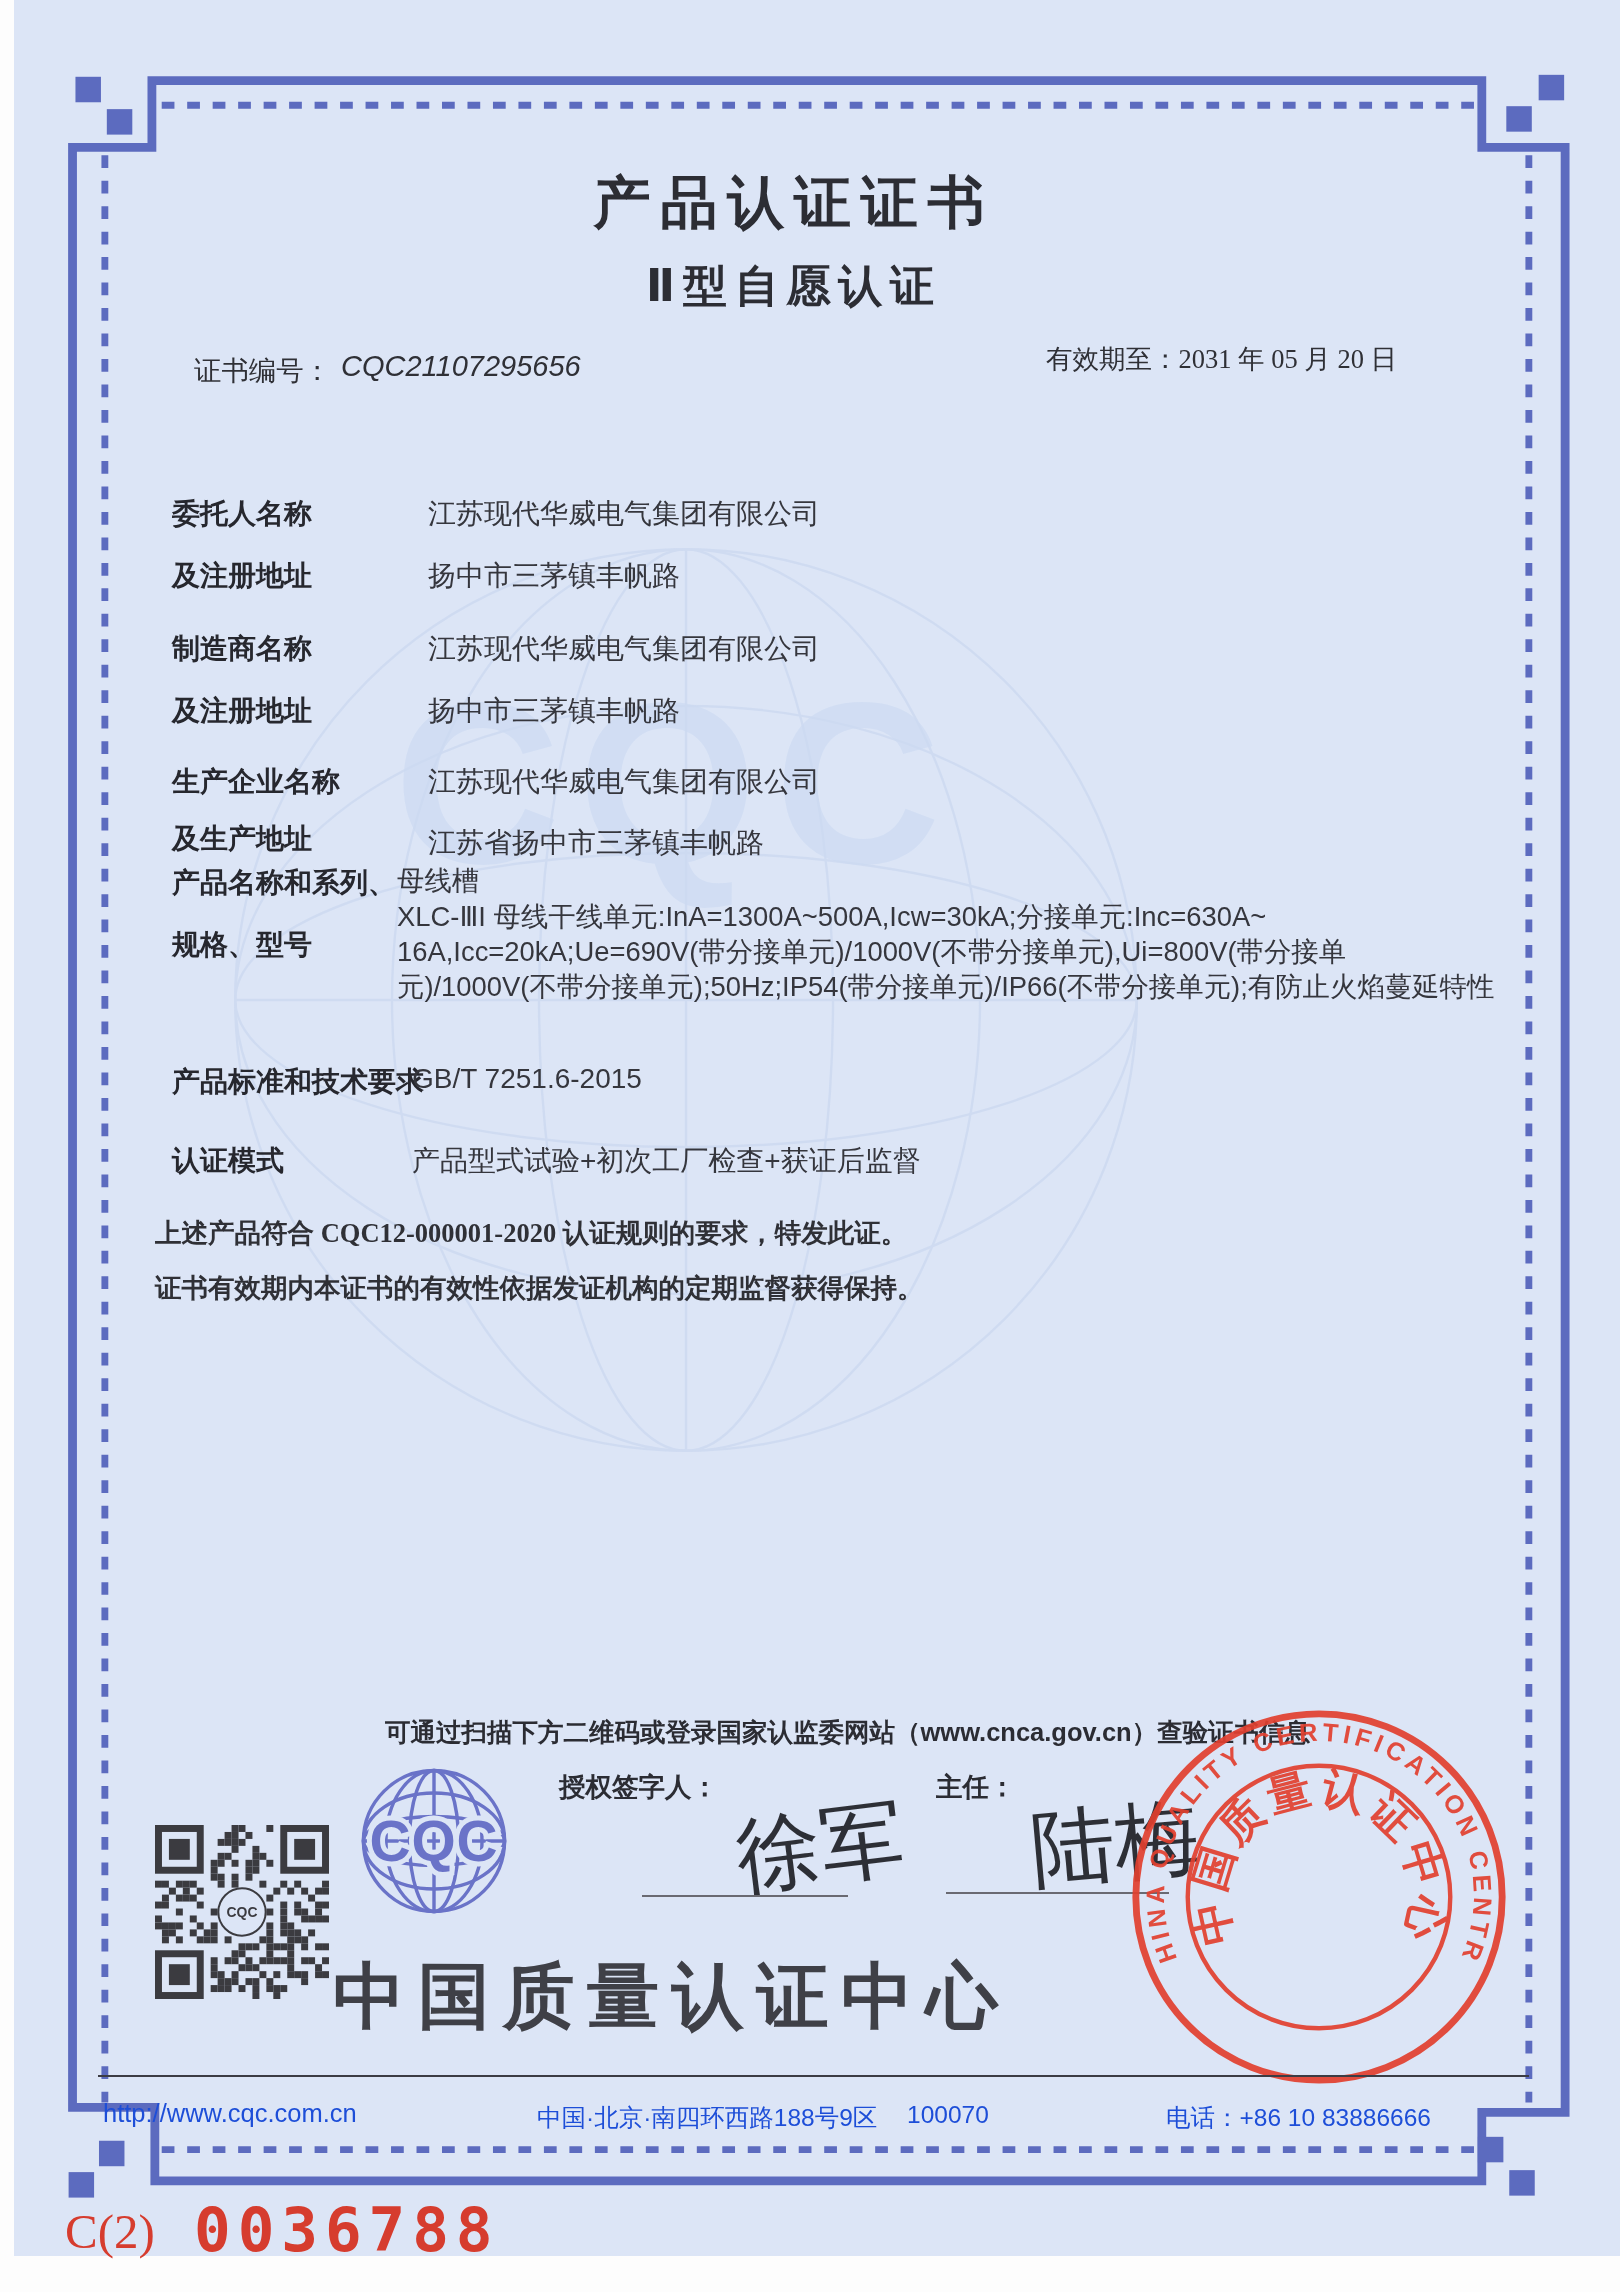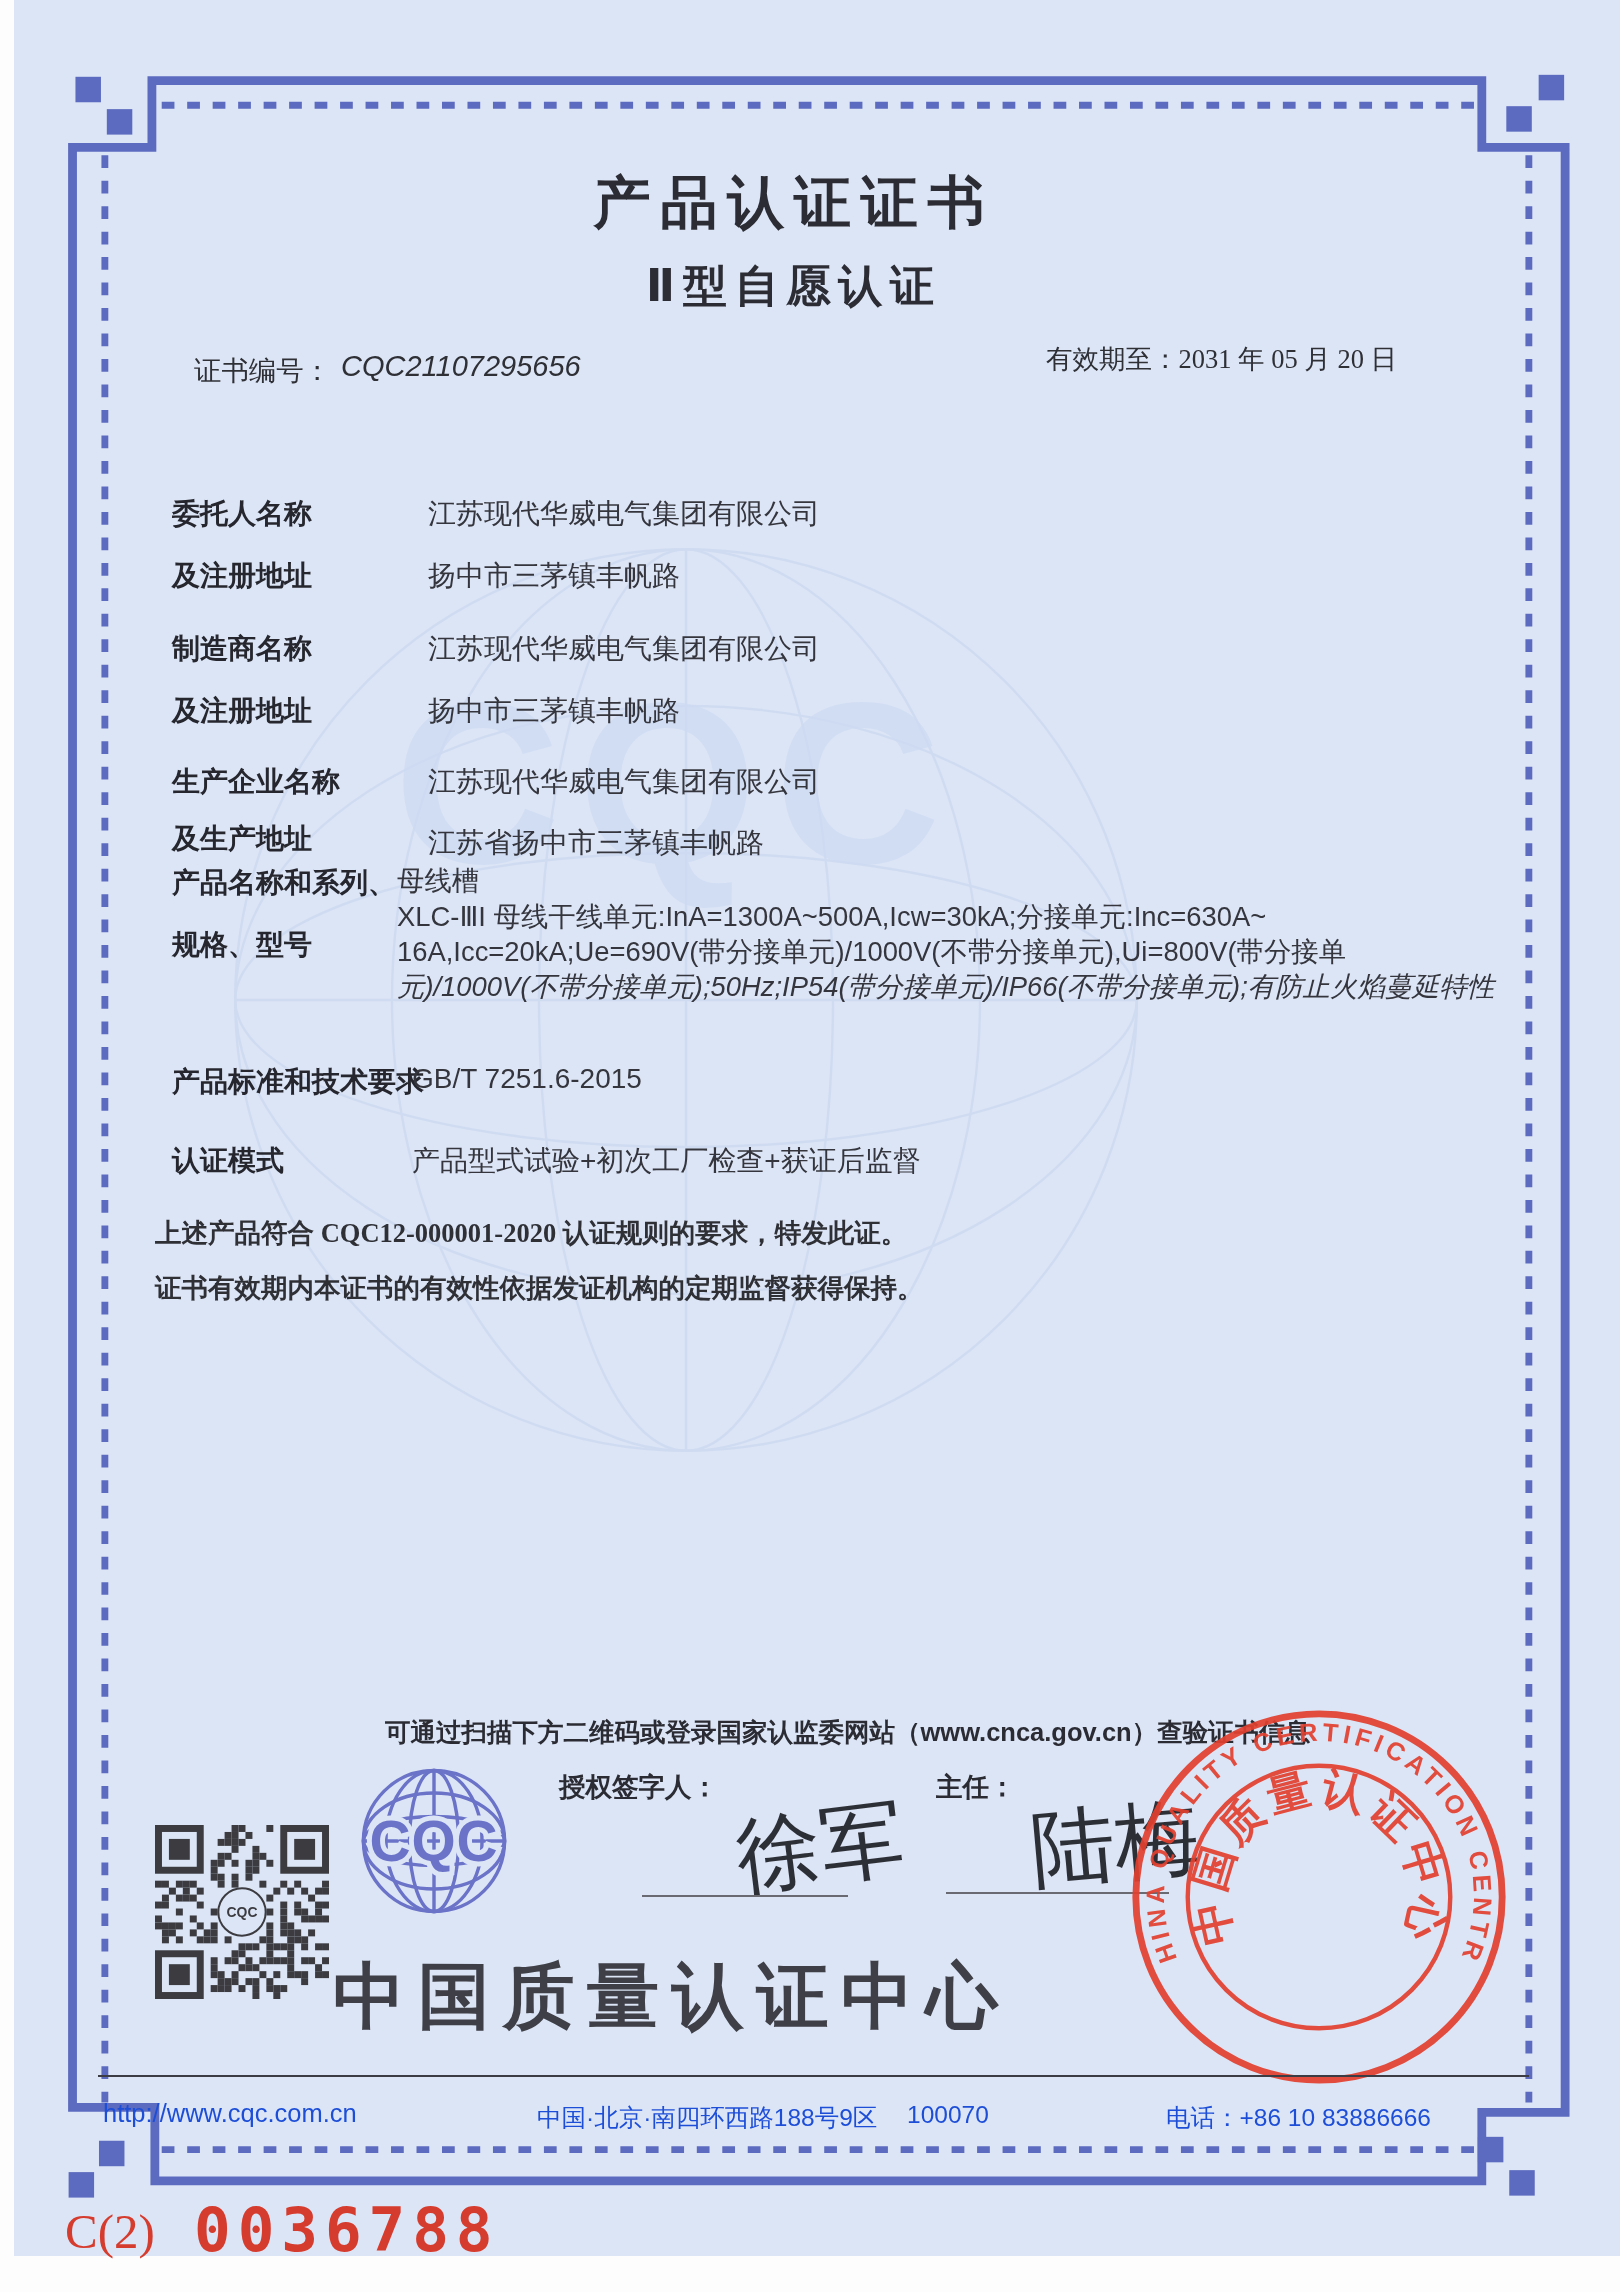--- a/index.html
+++ b/index.html
@@ -103,21 +103,21 @@
   <span class="abs field-label" style="left:172px;top:763px;">生产企业名称</span>
   <span class="abs field-value" style="left:428px;top:763px;">江苏现代华威电气集团有限公司</span>
   <span class="abs field-label" style="left:172px;top:820px;">及生产地址</span>
   <span class="abs field-value" style="left:428px;top:824px;">江苏省扬中市三茅镇丰帆路</span>
 
   <span class="abs field-label" style="left:172px;top:864px;">产品名称和系列、</span>
   <span class="abs field-label" style="left:172px;top:926px;">规格、型号</span>
   <span class="abs spec-line" style="left:397px;top:863px;">母线槽</span>
   <span class="abs spec-line" style="left:397px;top:899px;">XLC-ⅢI 母线干线单元:InA=1300A~500A,Icw=30kA;分接单元:Inc=630A~</span>
   <span class="abs spec-line" style="left:397px;top:934px;">16A,Icc=20kA;Ue=690V(带分接单元)/1000V(不带分接单元),Ui=800V(带分接单</span>
-  <span class="abs spec-line" style="left:397px;top:969px;font-style:italic;">元)/1000V(不带分接单元);50Hz;IP54(带分接单元)/IP66(不带分接单元);有防止火焰蔓延特性</span>
+  <span class="abs spec-line" style="left:397px;top:969px;">元)/1000V(不带分接单元);50Hz;IP54(带分接单元)/IP66(不带分接单元);有防止火焰蔓延特性</span>
 
   <span class="abs field-label" style="left:172px;top:1063px;">产品标准和技术要求</span>
   <span class="abs field-value" style="left:412px;top:1063px;">GB/T 7251.6-2015</span>
 
   <span class="abs field-label" style="left:172px;top:1142px;">认证模式</span>
   <span class="abs field-value" style="left:412px;top:1142px;">产品型式试验+初次工厂检查+获证后监督</span>
 
   <div class="abs kai statement" style="left:155px;top:1215px;">上述产品符合 CQC12-000001-2020 认证规则的要求，特发此证。</div>
   <div class="abs kai statement" style="left:155px;top:1270px;">证书有效期内本证书的有效性依据发证机构的定期监督获得保持。</div>
 

